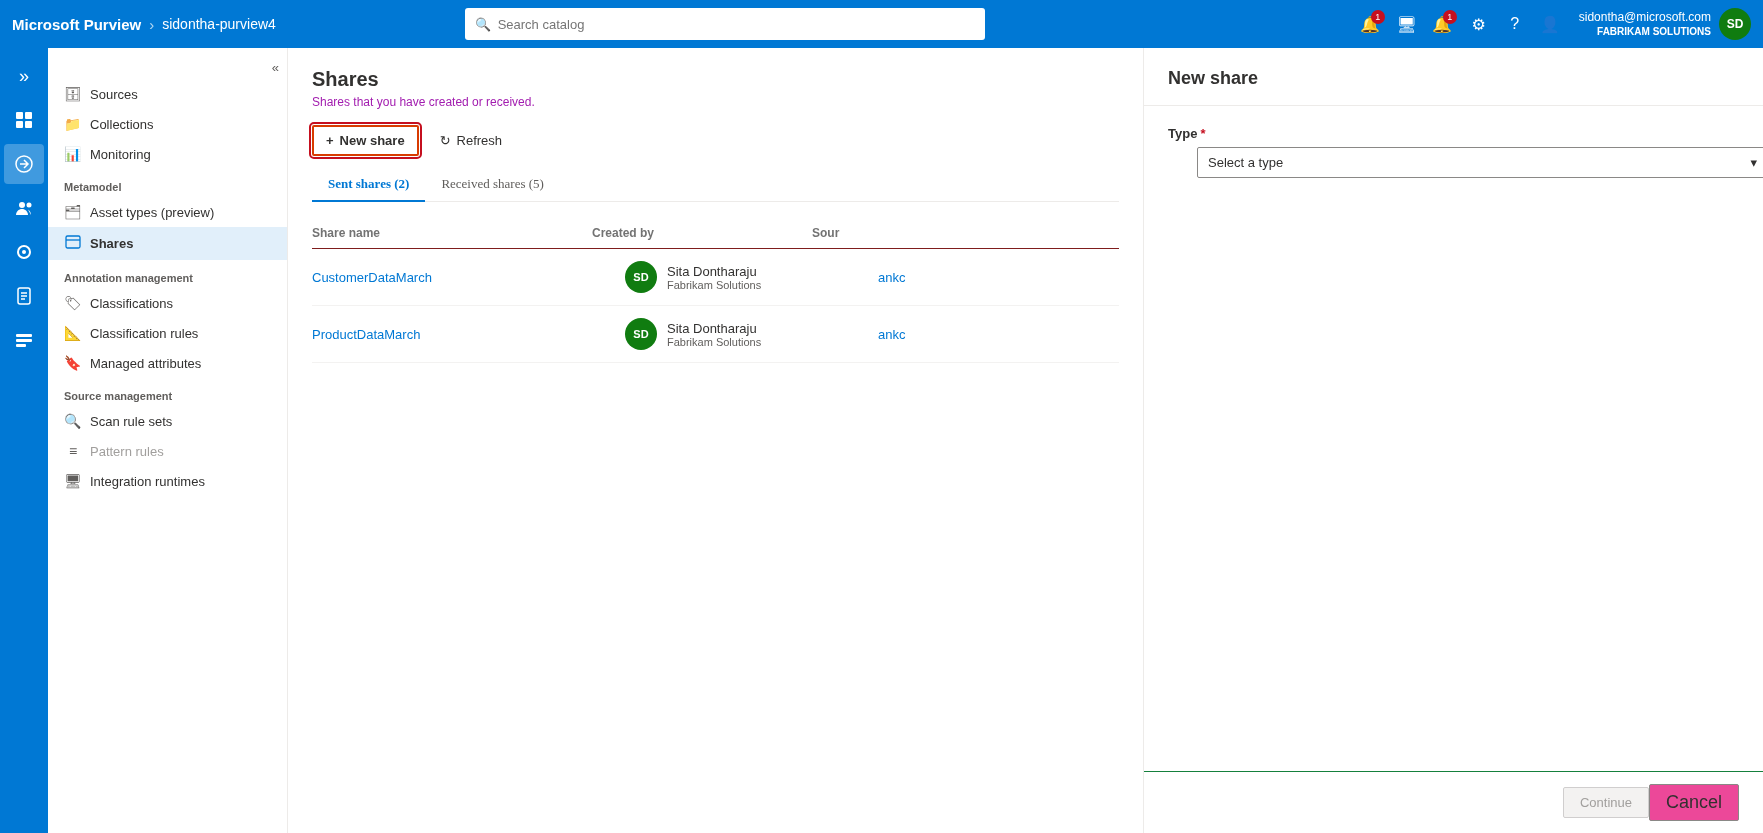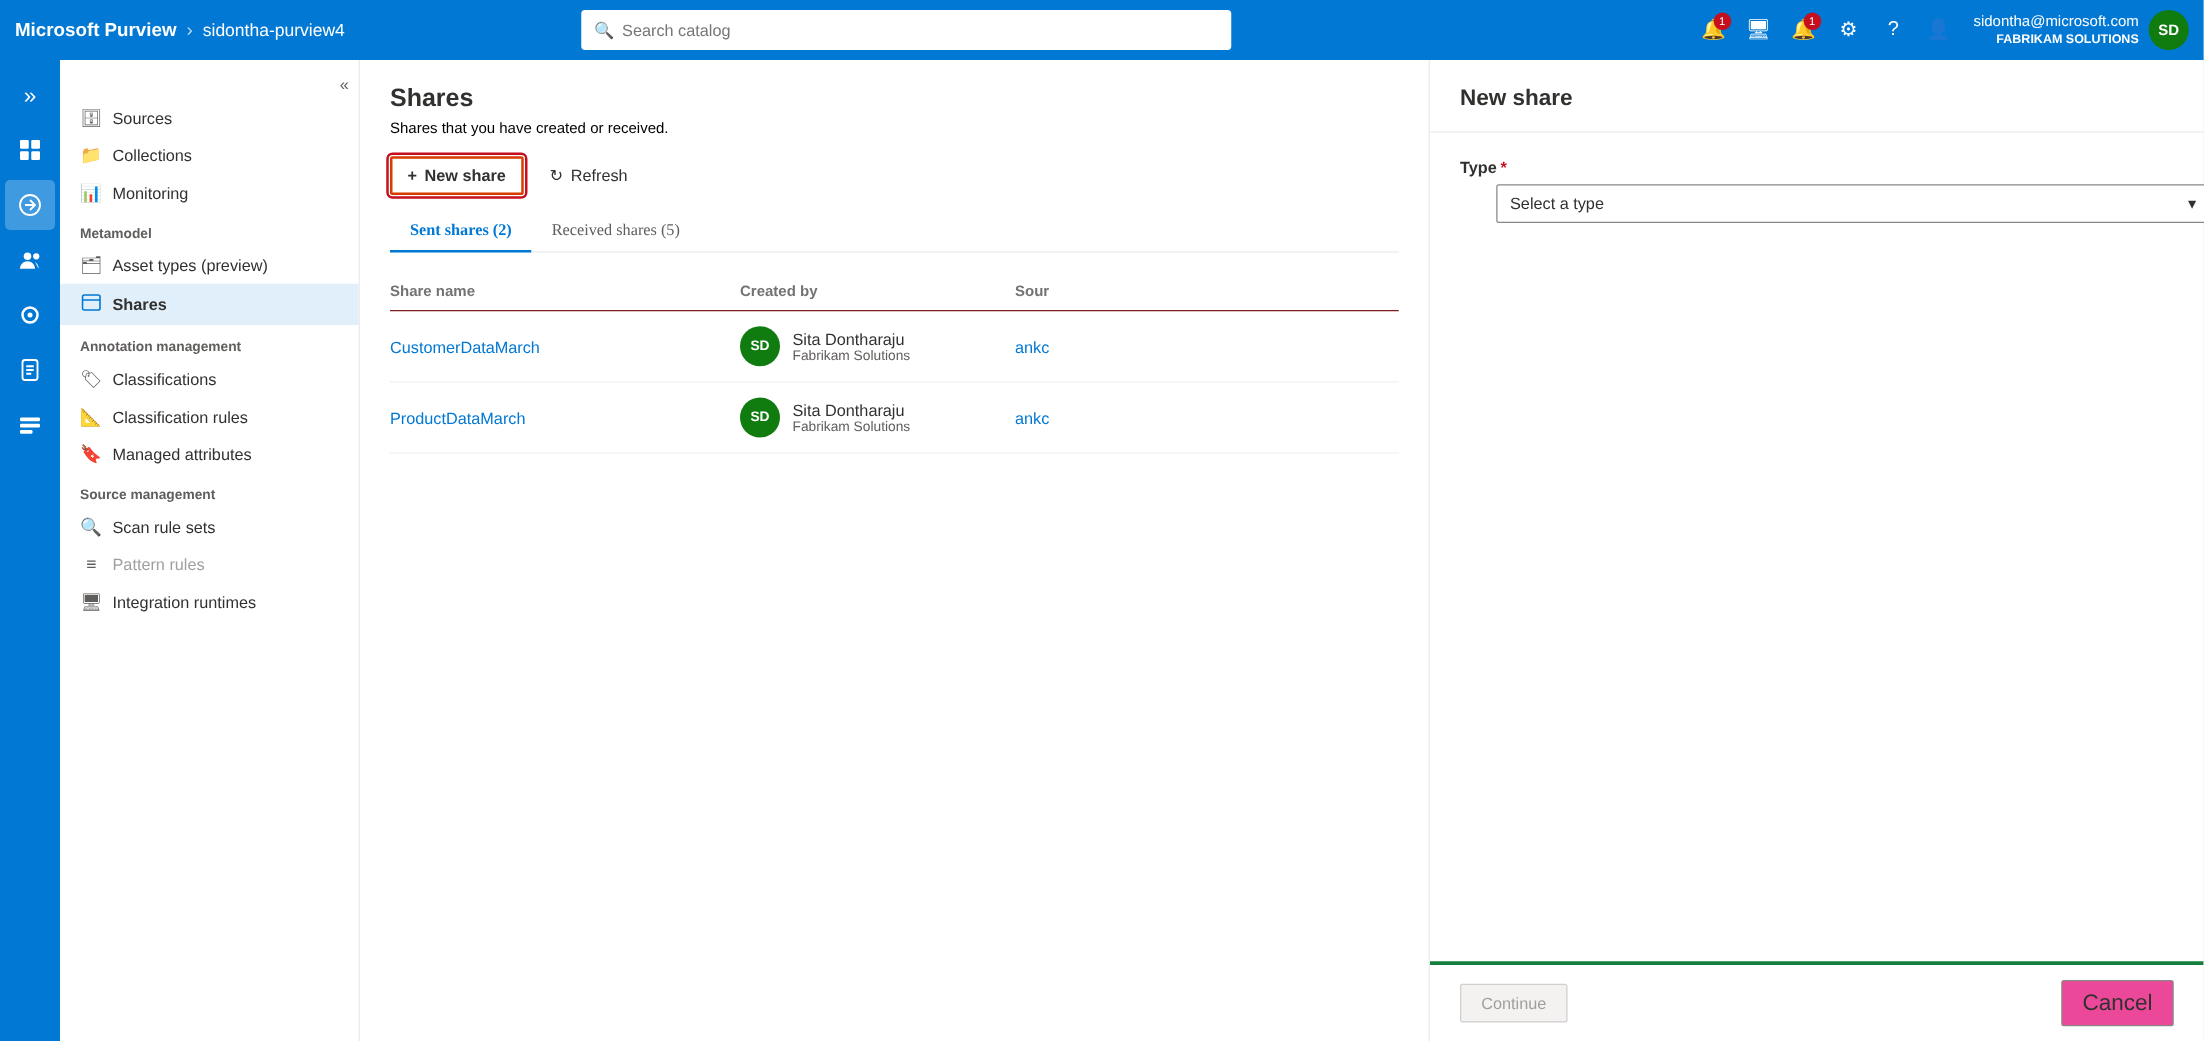--- a/index.html
+++ b/index.html
@@ -195,21 +195,21 @@
       background: white;
     }
     .panel-title {
       font-size: 20px;
       font-weight: 600;
       color: #323130;
       margin-bottom: 4px;
     }
     .panel-subtitle {
       font-size: 12px;
-      color: #000000;
+      color: #a21caf;
       margin-bottom: 16px;
     }
     .toolbar {
       display: flex;
       align-items: center;
       gap: 8px;
       margin-bottom: 12px;
     }
     .btn-new-share {
       display: flex;
@@ -263,20 +263,21 @@
       color: #737373;
       font-size: 12px;
       font-weight: 600;
     }
     .table-row {
       display: grid;
       grid-template-columns: 280px 220px 1fr;
       padding: 12px 0;
       border-bottom: 1px solid #f3f2f1;
       align-items: center;
+      gap: 33px;
     }
     .share-link {
       color: #0078d4;
       cursor: pointer;
       font-size: 13px;
     }
     .created-by {
       display: flex;
       align-items: center;
       gap: 10px;
@@ -338,23 +339,23 @@
       color: #323130;
       background: white;
       cursor: pointer;
       display: flex;
       align-items: center;
       justify-content: space-between;
       margin-left: 29px;
     }
     .new-share-footer {
       padding: 12px 24px;
-      border-top: 3px solid #15803d;
-      display: flex;
-      justify-content: space-between;
+      border-top: 1px solid #15803d;
+      display: flex;
+      justify-content: flex-end;
       align-items: center;
     }
     .btn-continue {
       padding: 7px 16px;
       background: #f3f2f1;
       border: 1px solid #d0cece;
       color: #a19f9d;
       cursor: not-allowed;
       border-radius: 2px;
       font-size: 13px;

